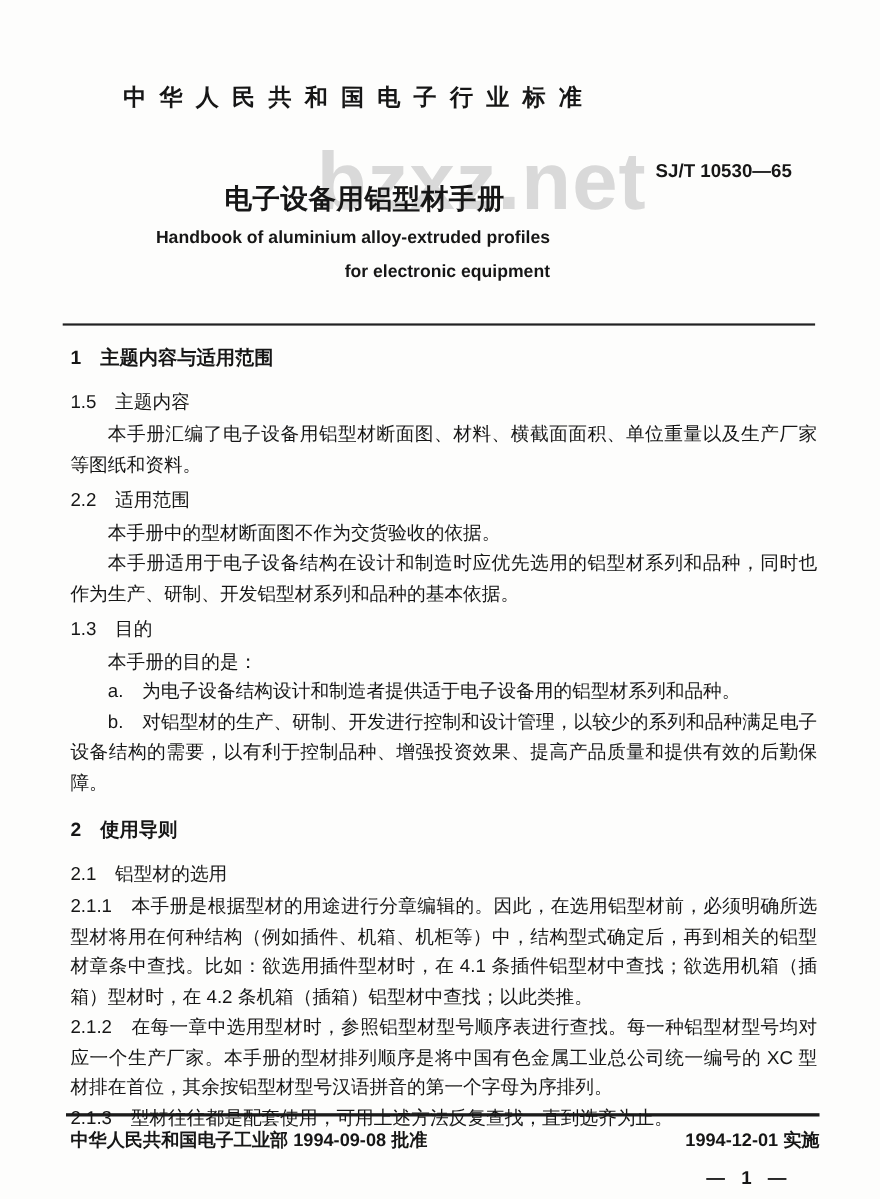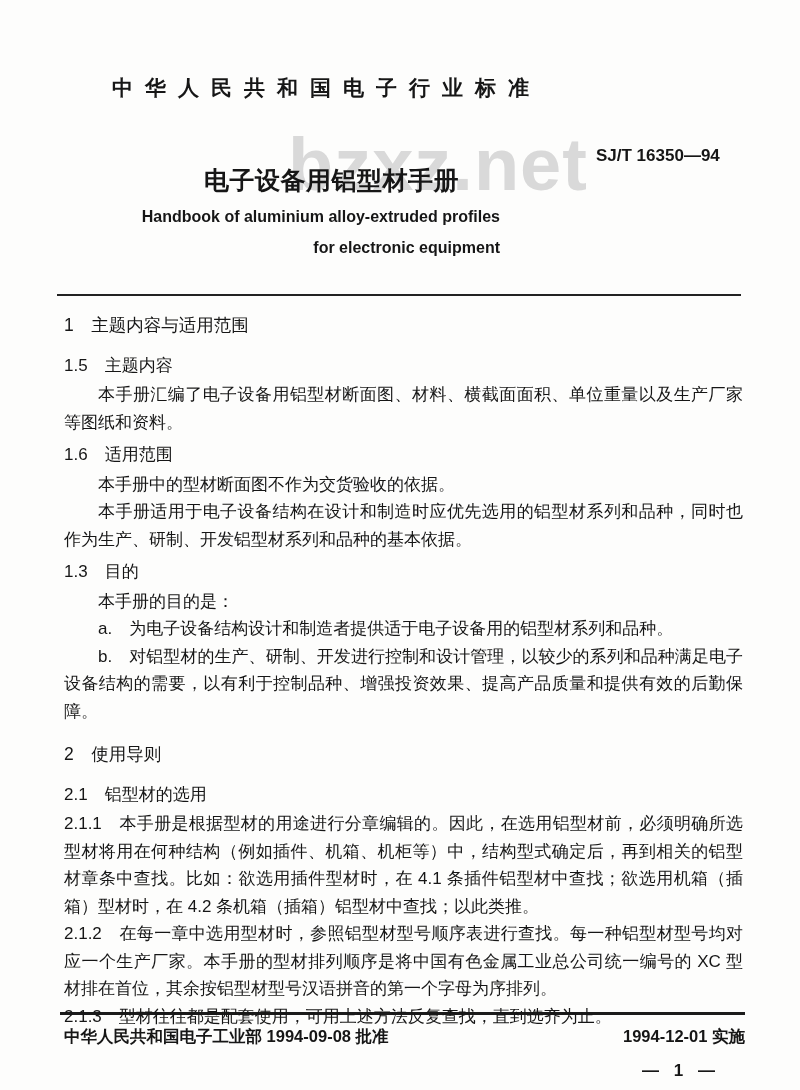--- a/index.html
+++ b/index.html
@@ -75,21 +75,21 @@
   .body-text {
     position: absolute;
     left: 64px;
     right: 57px;
     top: 304px;
     z-index: 1;
     font-size: 17px;
     line-height: 27.5px;
     text-align: justify;
   }
-  .sec-h { font-weight: 400; font-size: 17.5px; margin: 8px 0 12px 0; }
+  .sec-h { font-weight: 700; font-size: 17.5px; margin: 8px 0 12px 0; }
   .sec-h.second { margin-top: 16px; }
   .sub-h { margin: 5px 0 2px 0; }
   .para { text-indent: 2em; margin: 0; }
   .item { text-indent: 2em; margin: 0; }
   .np { margin: 0; }
   .rule-bottom {
     position: absolute;
     left: 60px;
     right: 55px;
     top: 1012px;
@@ -120,37 +120,37 @@
 <body>
 
 <div class="page">
 
   <div class="watermark">bzxz.net</div>
 
   <div class="std-name">中华人民共和国电子行业标准</div>
 
   <div class="doc-title">电子设备用铝型材手册</div>
 
-  <div class="std-num">SJ/T 16350—94</div>
+  <div class="std-num">SJ/T 10530—65</div>
 
   <div class="subtitle-en">
     <div class="line1">Handbook of aluminium alloy-extruded profiles</div>
     <div class="line2">for electronic equipment</div>
   </div>
 
   <div class="rule-top"></div>
 
   <div class="body-text">
 
     <div class="sec-h">1　主题内容与适用范围</div>
 
     <div class="sub-h">1.5　主题内容</div>
     <p class="para">本手册汇编了电子设备用铝型材断面图、材料、横截面面积、单位重量以及生产厂家等图纸和资料。</p>
 
-    <div class="sub-h">1.6　适用范围</div>
+    <div class="sub-h">2.2　适用范围</div>
     <p class="para">本手册中的型材断面图不作为交货验收的依据。</p>
     <p class="para">本手册适用于电子设备结构在设计和制造时应优先选用的铝型材系列和品种，同时也作为生产、研制、开发铝型材系列和品种的基本依据。</p>
 
     <div class="sub-h">1.3　目的</div>
     <p class="para">本手册的目的是：</p>
     <p class="item">a.　为电子设备结构设计和制造者提供适于电子设备用的铝型材系列和品种。</p>
     <p class="item">b.　对铝型材的生产、研制、开发进行控制和设计管理，以较少的系列和品种满足电子设备结构的需要，以有利于控制品种、增强投资效果、提高产品质量和提供有效的后勤保障。</p>
 
     <div class="sec-h second">2　使用导则</div>
 

